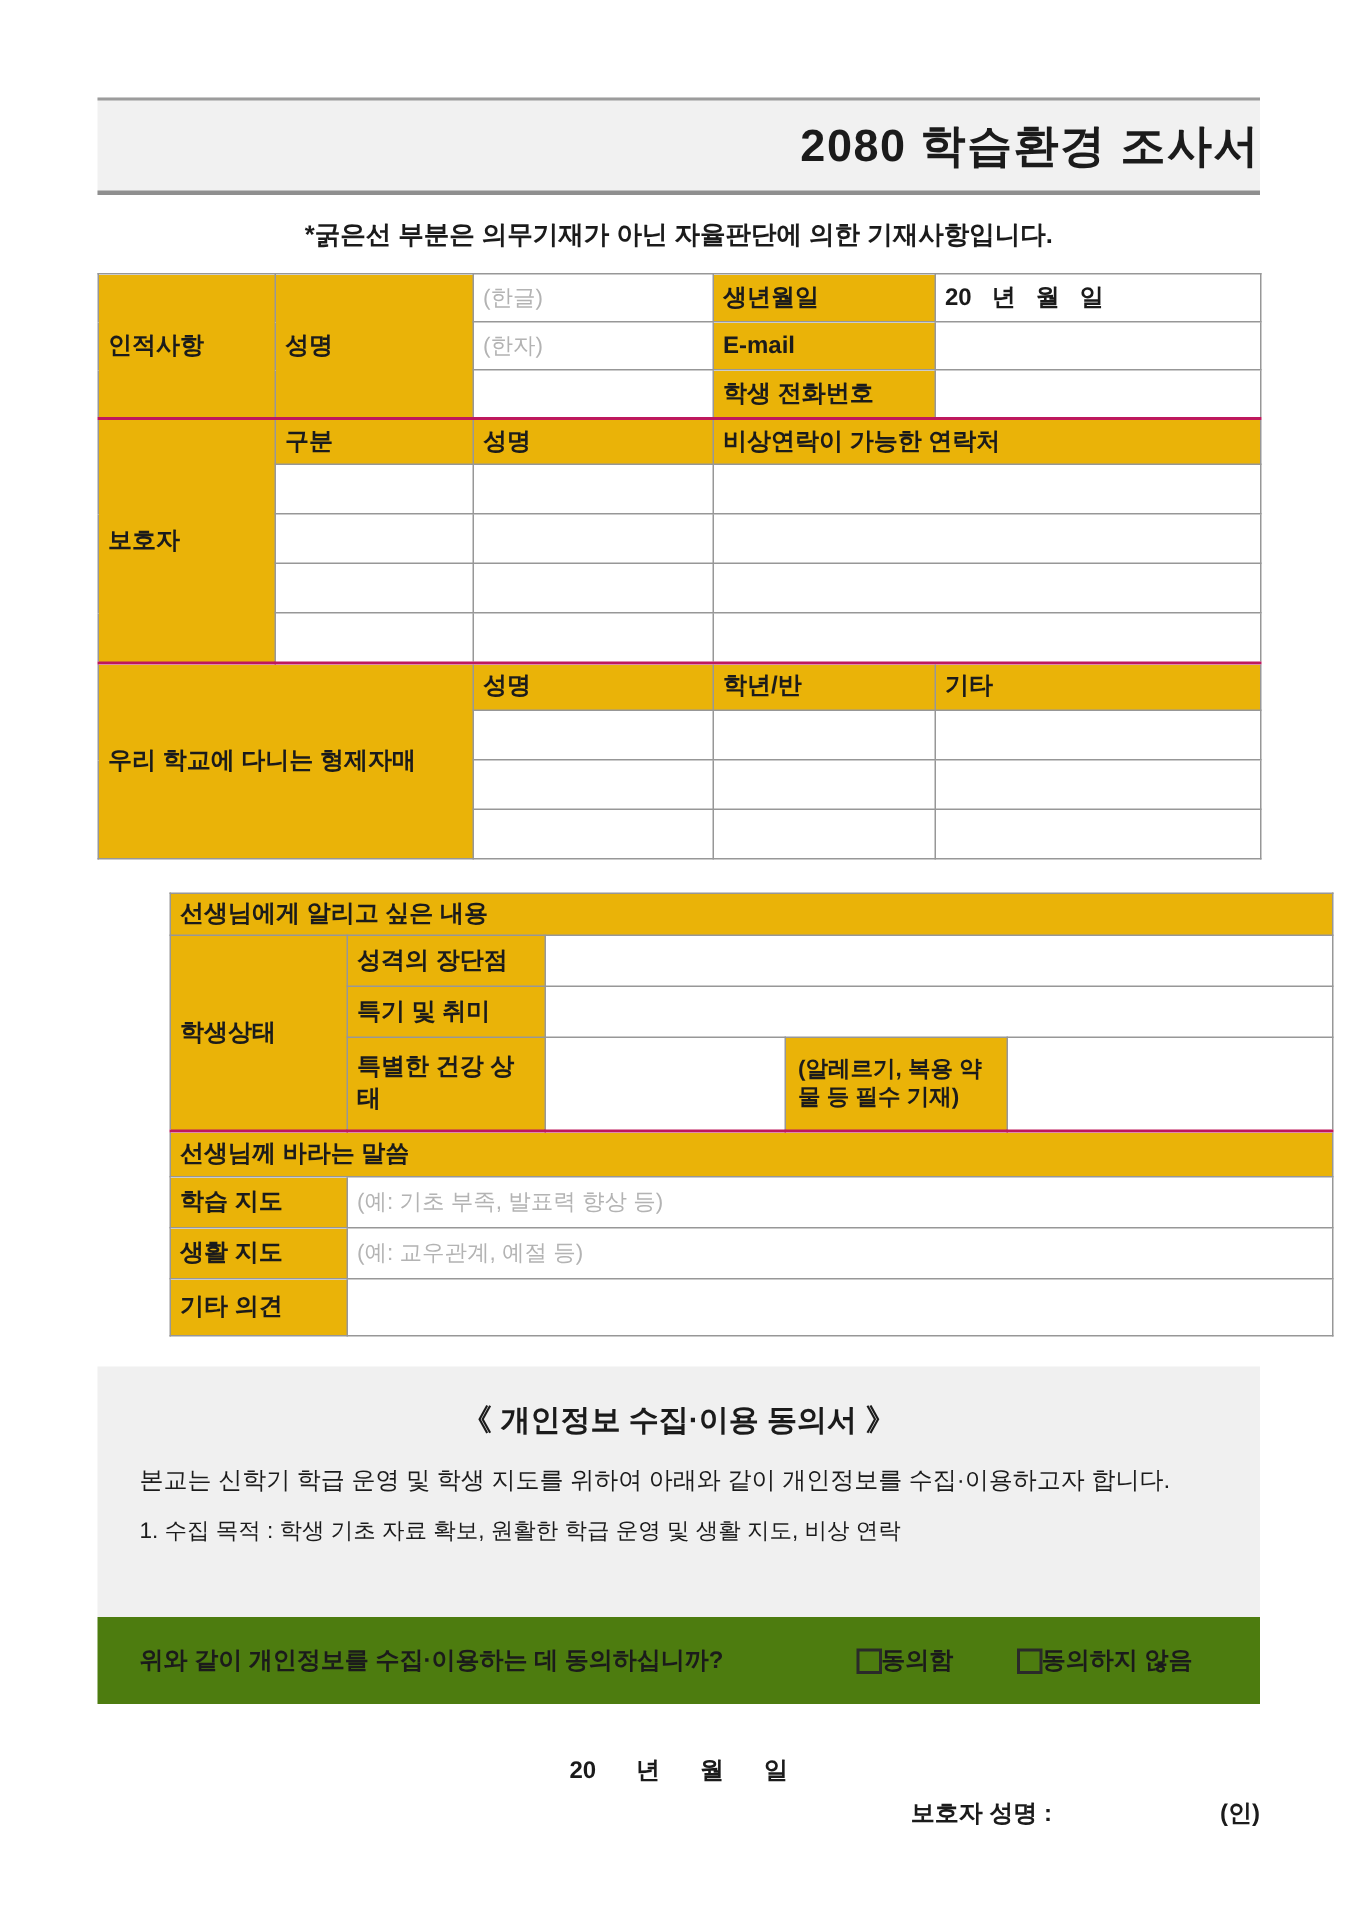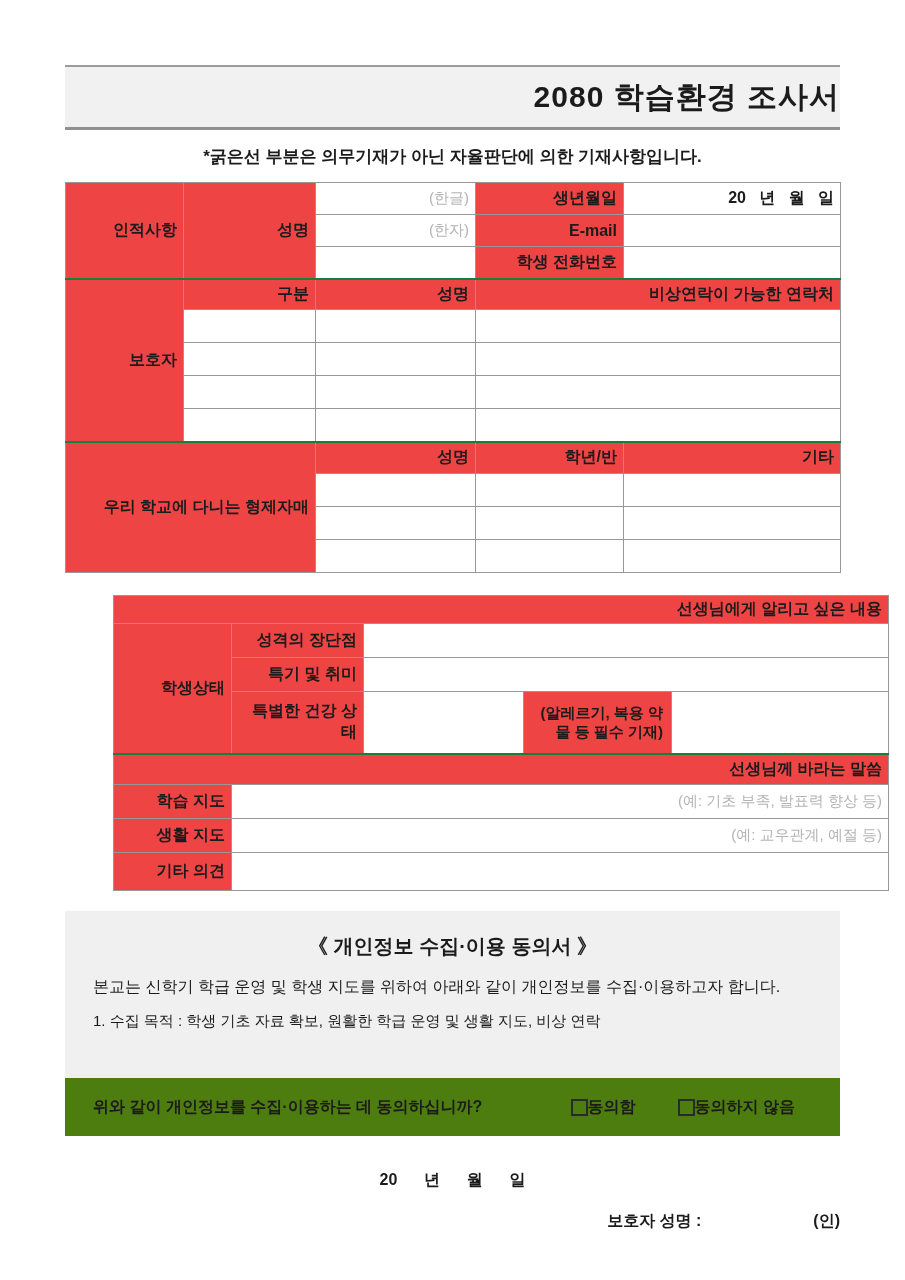--- a/index.html
+++ b/index.html
@@ -17,25 +17,25 @@
     display:flex;align-items:center;justify-content:flex-end;
     font-size:30px;font-weight:700;letter-spacing:1px;
   }
   .subtitle{margin-top:15px;text-align:center;font-size:17px;font-weight:700;}
 
   
   table{border-collapse:collapse;table-layout:fixed;width:775px;}
   .tbl-a{margin-top:14px;}
   .tbl-b{margin-top:22px;margin-left:48px;}
   td{
-    border:1px solid #979797;font-size:16px;text-align:right;
+    border:1px solid #979797;font-size:16px;text-align:left;
     padding:0 6px;overflow:hidden;vertical-align:middle;
   }
-  .hd{background:#ef4444;font-weight:700;}
-  .sec-top td{border-top:2px solid #15803d;}
+  .hd{background:#eab308;font-weight:700;}
+  .sec-top td{border-top:2px solid #be185d;}
   table{border:1px solid #8f8f8f;}
   .ph{color:#b3b3b3;font-size:15px;font-weight:400;}
   .pre{white-space:pre;}
   .bold{font-weight:700;}
   .small-note{font-size:15px;line-height:1.3;padding:4px 8px;}
 
   
   .consent-box{
     margin-top:20px;background:#f0f0f0;height:167px;box-sizing:border-box;
     padding-top:22px;
@@ -51,21 +51,21 @@
   .c-question{flex:1;}
   .chk-group{display:flex;align-items:center;margin-left:42px;white-space:nowrap;}
   .chk-box{
     width:13px;height:13px;border:2px solid #2a2a2a;display:inline-block;
     background:transparent;flex:none;
   }
 
   
   .footer-date{margin-top:34px;text-align:center;font-size:16px;font-weight:700;}
   .footer-sign{
-    margin-top:20px;display:flex;justify-content:flex-end;align-items:center;
+    margin-top:8px;display:flex;justify-content:flex-end;align-items:center;
     font-size:16px;font-weight:700;
   }
   .footer-sign .gap{width:112px;}
 </style>
 </head>
 <body>
 
 <div class="page">
 
   <div class="title-banner">

